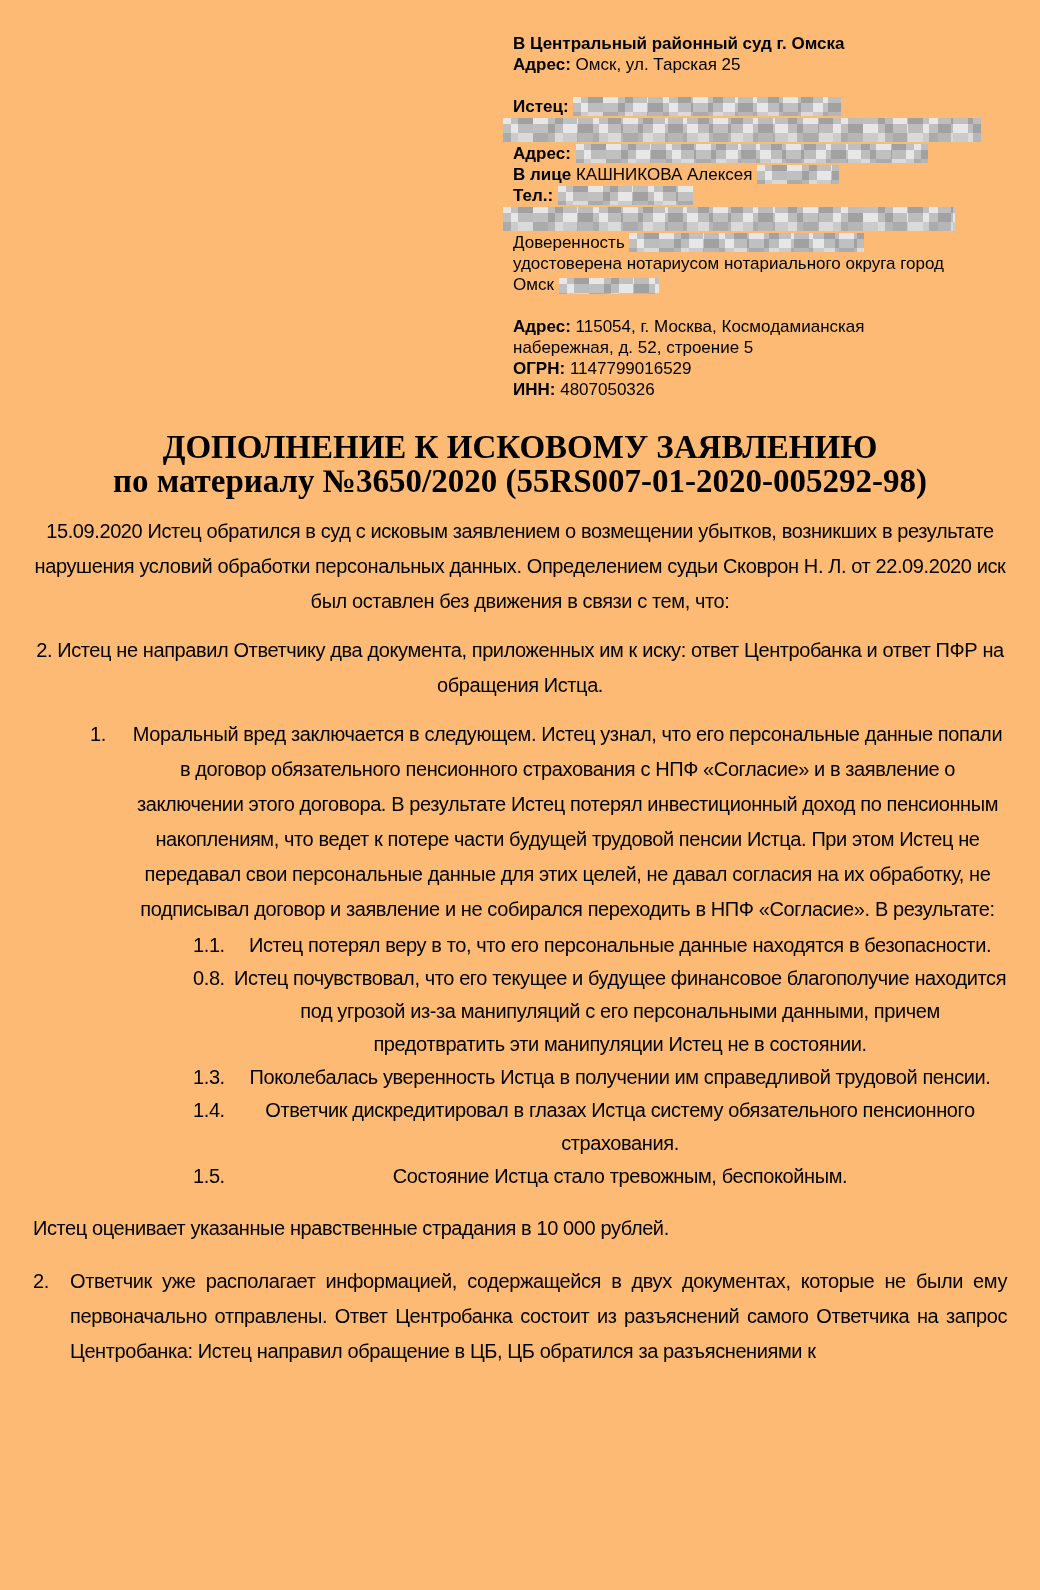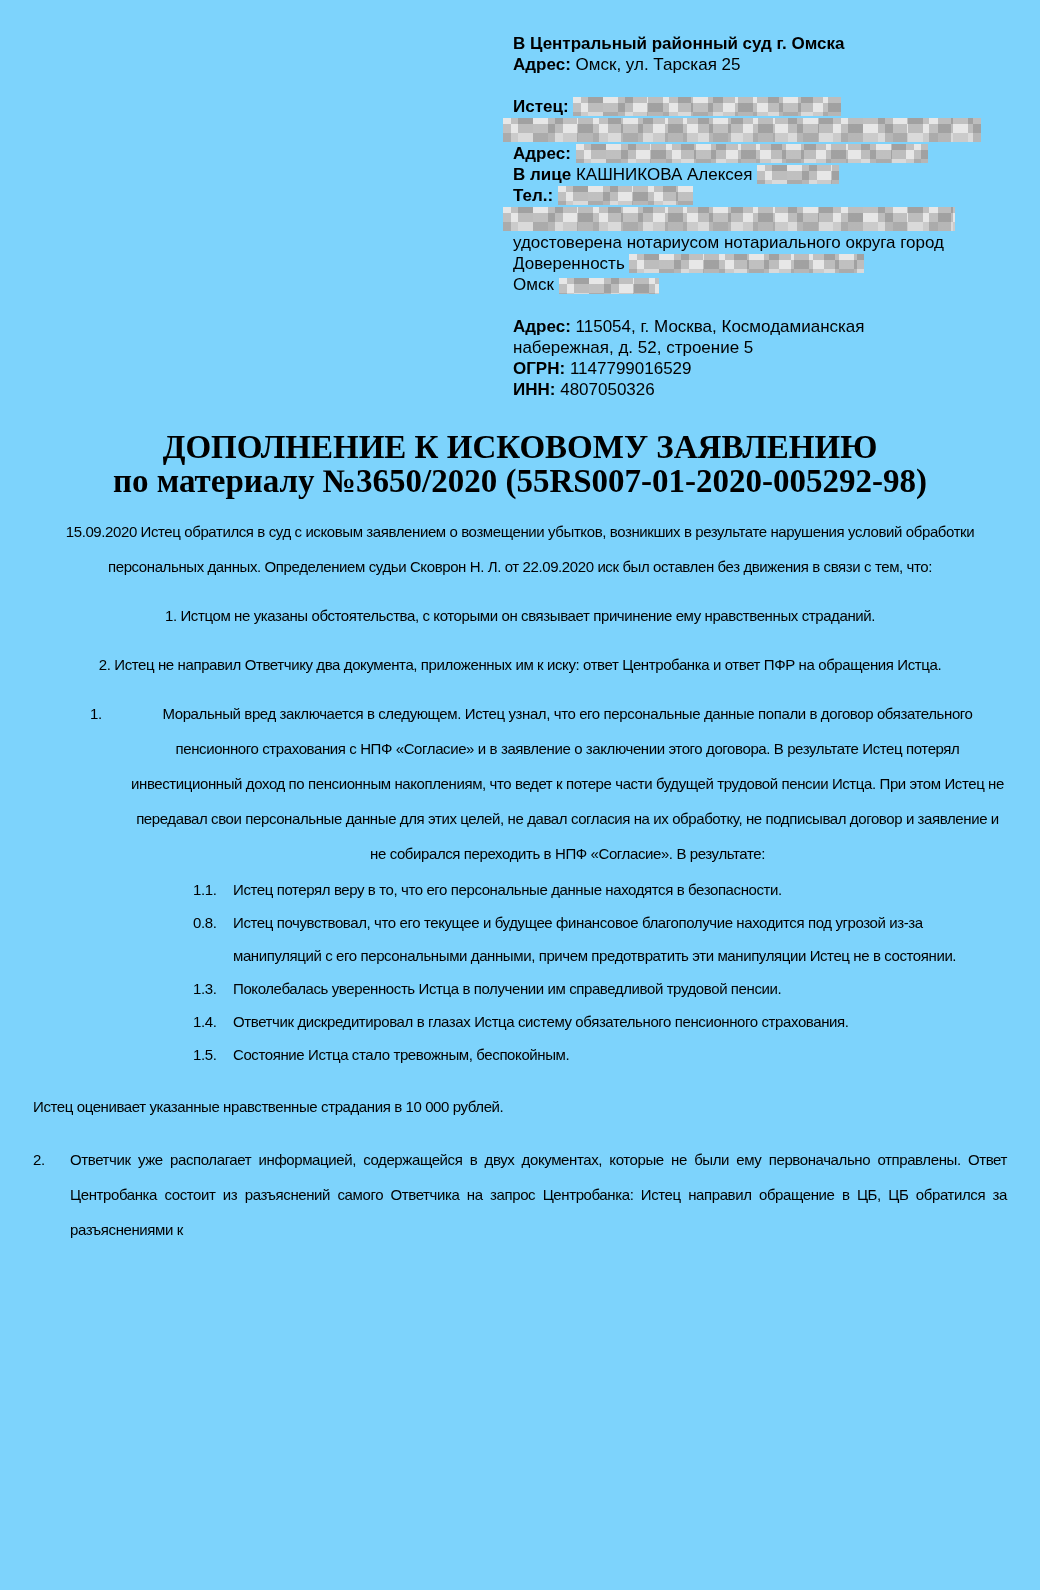--- a/index.html
+++ b/index.html
@@ -1,19 +1,19 @@
 <!DOCTYPE html>
 <html><head>
 <meta charset="utf-8">
 <style>
   html,body{margin:0;padding:0;background:#fff;}
   .page{
     position:relative;
     width:1040px;height:1590px;
-    background:#7dd3fc;
+    background:#fdba74;
     overflow:hidden;
     color:#000;
   }
   
   .header{
     margin:33px 30px 0 513px;
     font-family:"Liberation Sans",sans-serif;
     font-size:17px;line-height:21px;
   }
   .hl{white-space:nowrap;}
@@ -31,30 +31,30 @@
   .title{
     margin-top:30px;
     font-family:"Liberation Serif",serif;
     font-weight:bold;font-size:33px;line-height:34px;
     text-align:center;
   }
   
   .body{
     margin:16px 33px 0 33px;
     font-family:"Liberation Sans",sans-serif;
-    font-size:15px;line-height:35px;letter-spacing:-0.4px;
+    font-size:20px;line-height:35px;letter-spacing:-0.4px;
   }
   .p{margin:14px 0 0 0;text-align:center;}
   .item1{position:relative;margin-top:14px;}
   .item1 .num{position:absolute;left:57px;top:0;}
   .item1 .txt{margin-left:95px;text-align:center;}
   .sublist{margin-top:2px;}
   .subitem{display:flex;margin-left:112px;line-height:33px;}
   .subitem .snum{width:40px;flex:none;margin-left:48px;}
-  .subitem .stxt{flex:1;text-align:left;}
+  .subitem .stxt{flex:1;text-align:center;}
   .assess{margin-top:18px;text-align:left;}
   .item2{display:flex;margin-top:18px;}
   .item2 .num2{width:37px;flex:none;}
   .item2 .txt2{flex:1;text-align:justify;text-align-last:left;}
 </style>
 </head>
 <body>
 
 <div class="page">
 
@@ -63,42 +63,41 @@
     <div class="hl"><span class="b">Адрес:</span> <span>Омск, ул. Тарская 25</span></div>
 
     <div class="hspacer"></div>
 
     <div class="hl"><span class="b">Истец:</span> <span class="redact" style="width:268px"></span></div>
     <div class="redact block" style="width:478px"></div>
     <div class="hl"><span class="b">Адрес:</span> <span class="redact" style="width:352px"></span></div>
     <div class="hl"><span class="b">В лице</span> <span>КАШНИКОВА Алексея</span> <span class="redact" style="width:82px"></span></div>
     <div class="hl"><span class="b">Тел.:</span> <span class="redact" style="width:135px"></span></div>
     <div class="redact block" style="width:452px"></div>
+    <div class="hl"><span>Доверенность</span> <span class="redact" style="width:235px"></span></div>
     <div class="hl">удостоверена нотариусом нотариального округа город</div>
-    <div class="hl"><span>Доверенность</span> <span class="redact" style="width:235px"></span></div>
     <div class="hl"><span>Омск</span> <span class="redact" style="width:100px;height:16px"></span></div>
 
     <div class="hspacer"></div>
 
     <div class="hl"><span class="b">Адрес:</span> <span>115054, г. Москва, Космодамианская</span></div>
     <div class="hl">набережная, д. 52, строение 5</div>
     <div class="hl"><span class="b">ОГРН:</span> <span>1147799016529</span></div>
     <div class="hl"><span class="b">ИНН:</span> <span>4807050326</span></div>
   </div>
 
   <div class="title">
     <div>ДОПОЛНЕНИЕ К ИСКОВОМУ ЗАЯВЛЕНИЮ</div>
     <div>по материалу №3650/2020 (55RS007-01-2020-005292-98)</div>
   </div>
 
   <div class="body">
 
     <div class="p">15.09.2020 Истец обратился в суд с исковым заявлением о возмещении убытков, возникших в результате нарушения условий обработки персональных данных. Определением судьи Сковрон Н. Л. от 22.09.2020 иск был оставлен без движения в связи с тем, что:</div>
 
-    <div class="p">1. Истцом не указаны обстоятельства, с которыми он связывает причинение ему нравственных страданий.</div>
 
     <div class="p">2. Истец не направил Ответчику два документа, приложенных им к иску: ответ Центробанка и ответ ПФР на обращения Истца.</div>
 
 
     <div class="item1">
       <span class="num">1.</span>
       <div class="txt">Моральный вред заключается в следующем. Истец узнал, что его персональные данные попали в договор обязательного пенсионного страхования с НПФ «Согласие» и в заявление о заключении этого договора. В результате Истец потерял инвестиционный доход по пенсионным накоплениям, что ведет к потере части будущей трудовой пенсии Истца. При этом Истец не передавал свои персональные данные для этих целей, не давал согласия на их обработку, не подписывал договор и заявление и не собирался переходить в НПФ «Согласие». В результате:</div>
     </div>
 
     <div class="sublist">

